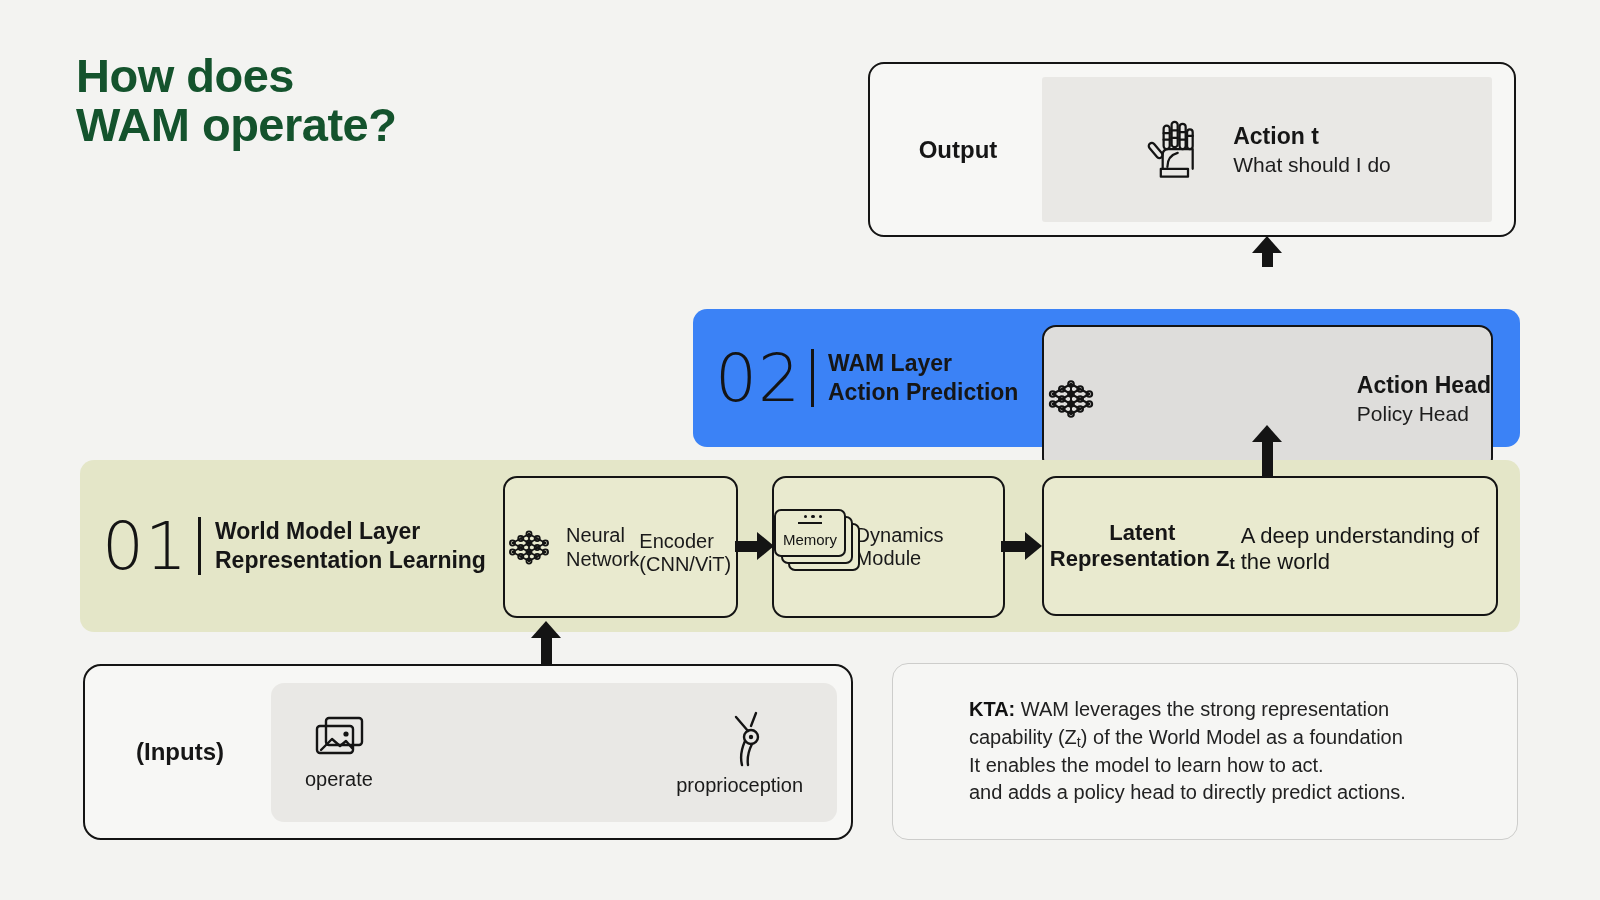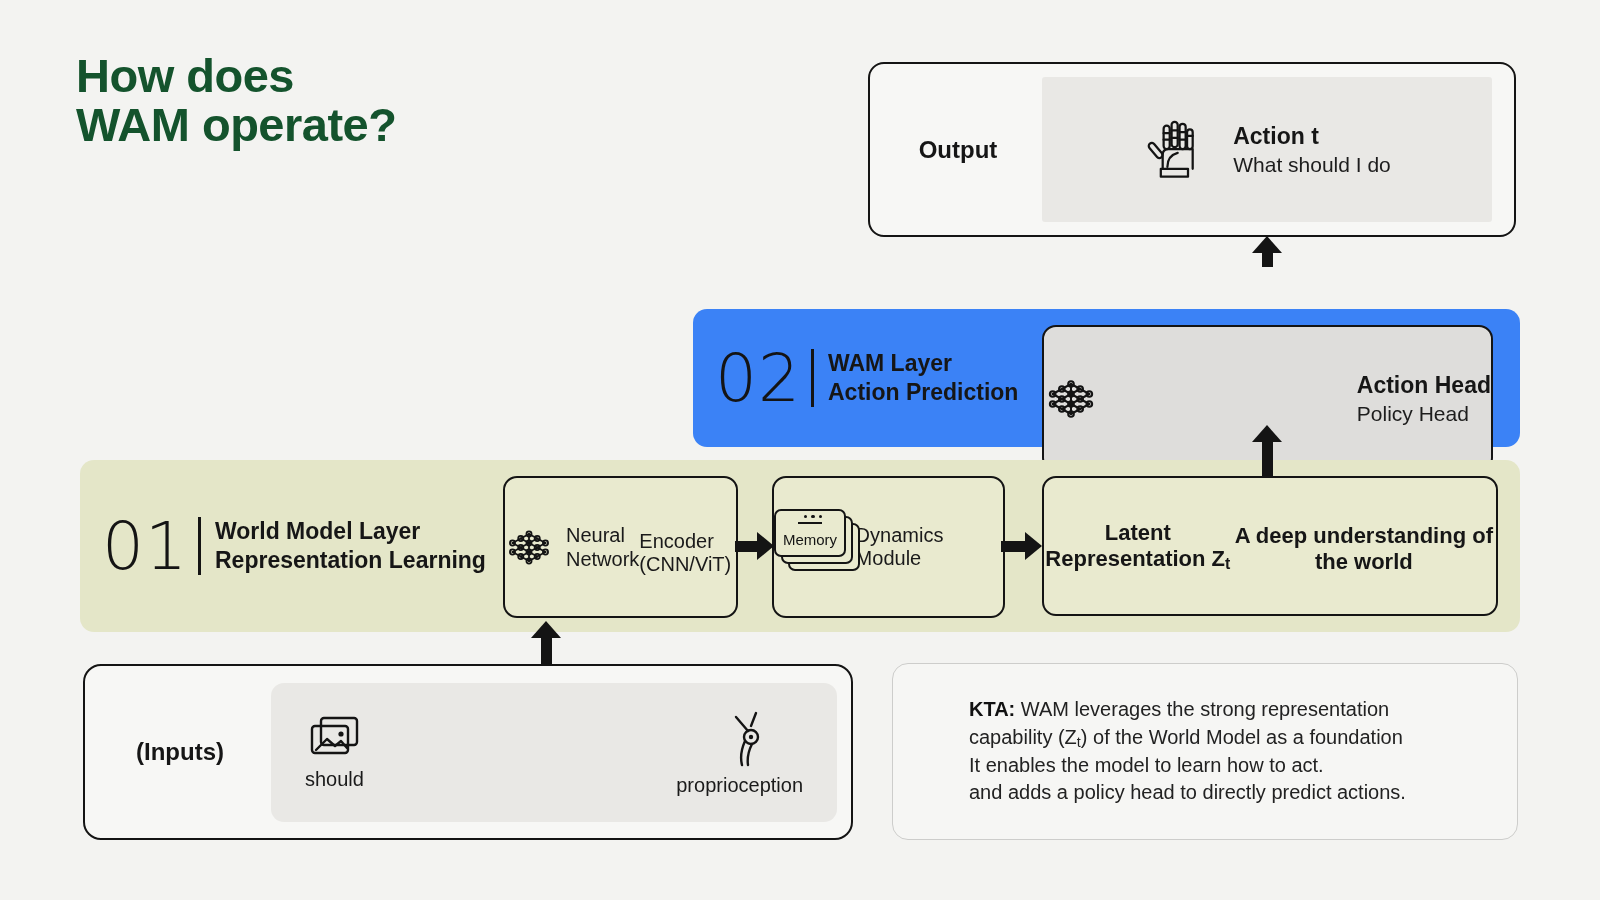--- a/index.html
+++ b/index.html
@@ -70,21 +70,21 @@
 
   .encoder-box  { left:423px; top:16px; width:235px; height:142px; }
   .dynamics-box { left:692px; top:16px; width:233px; height:142px; }
   .latent-box   { left:962px; top:16px; width:456px; height:140px; }
 
   .enc-row { display:flex; align-items:center; gap:13px; }
   .enc-name { font-size:20px; line-height:1.22; color:#1a1a1a; }
   .enc-caption { font-size:20px; margin-top:11px; color:#1a1a1a; }
 
   .latent-title { font-size:22px; font-weight:700; text-align:center; }
-  .latent-sub   { font-size:22px; font-weight:700; text-align:center; margin-top:5px; }
+  .latent-sub   { font-size:22px; font-weight:400; margin-top:5px; }
   sub.subt { font-size:72%; vertical-align:-0.18em; font-weight:inherit; }
 
   
   .mem-stack { position:relative; width:88px; height:66px; margin-bottom:10px; }
   .mem-layer {
     position:absolute; width:72px; height:48px;
     background:#e9eacf; border:2.5px solid #141414; border-radius:7px;
   }
   .mem-b2 { left:14px; top:14px; z-index:1; }
   .mem-b1 { left:7px;  top:7px;  z-index:2; }
@@ -359,21 +359,21 @@
   <div class="inputs-panel">
     <div class="input-item">
       <span>
         <svg class="icon img-icon" width="52" height="46" viewBox="0 0 52 46">
           <rect x="13" y="3" width="36" height="27" rx="3"></rect>
           <rect x="4" y="11" width="36" height="27" rx="3"></rect>
           <circle class="dot-filled" cx="33" cy="19" r="2.6"></circle>
           <polyline points="8,35 19,24 27,31 33,26 39,33"></polyline>
         </svg>
       </span>
-      <span class="lbl">should</span>
+      <span class="lbl">operate</span>
     </div>
     <div class="input-item">
       <span>
         <svg class="icon" width="50" height="58" viewBox="0 0 50 58">
           <line x1="21" y1="8" x2="33" y2="22"></line>
           <line x1="41" y1="4" x2="36" y2="17"></line>
           <circle cx="36" cy="28" r="7"></circle>
           <circle class="dot-filled" cx="36" cy="28" r="2.2"></circle>
           <path d="M30 32 C26 41 25 48 27 56"></path>
           <path d="M37 35 C33 43 32 49 33 56"></path>

